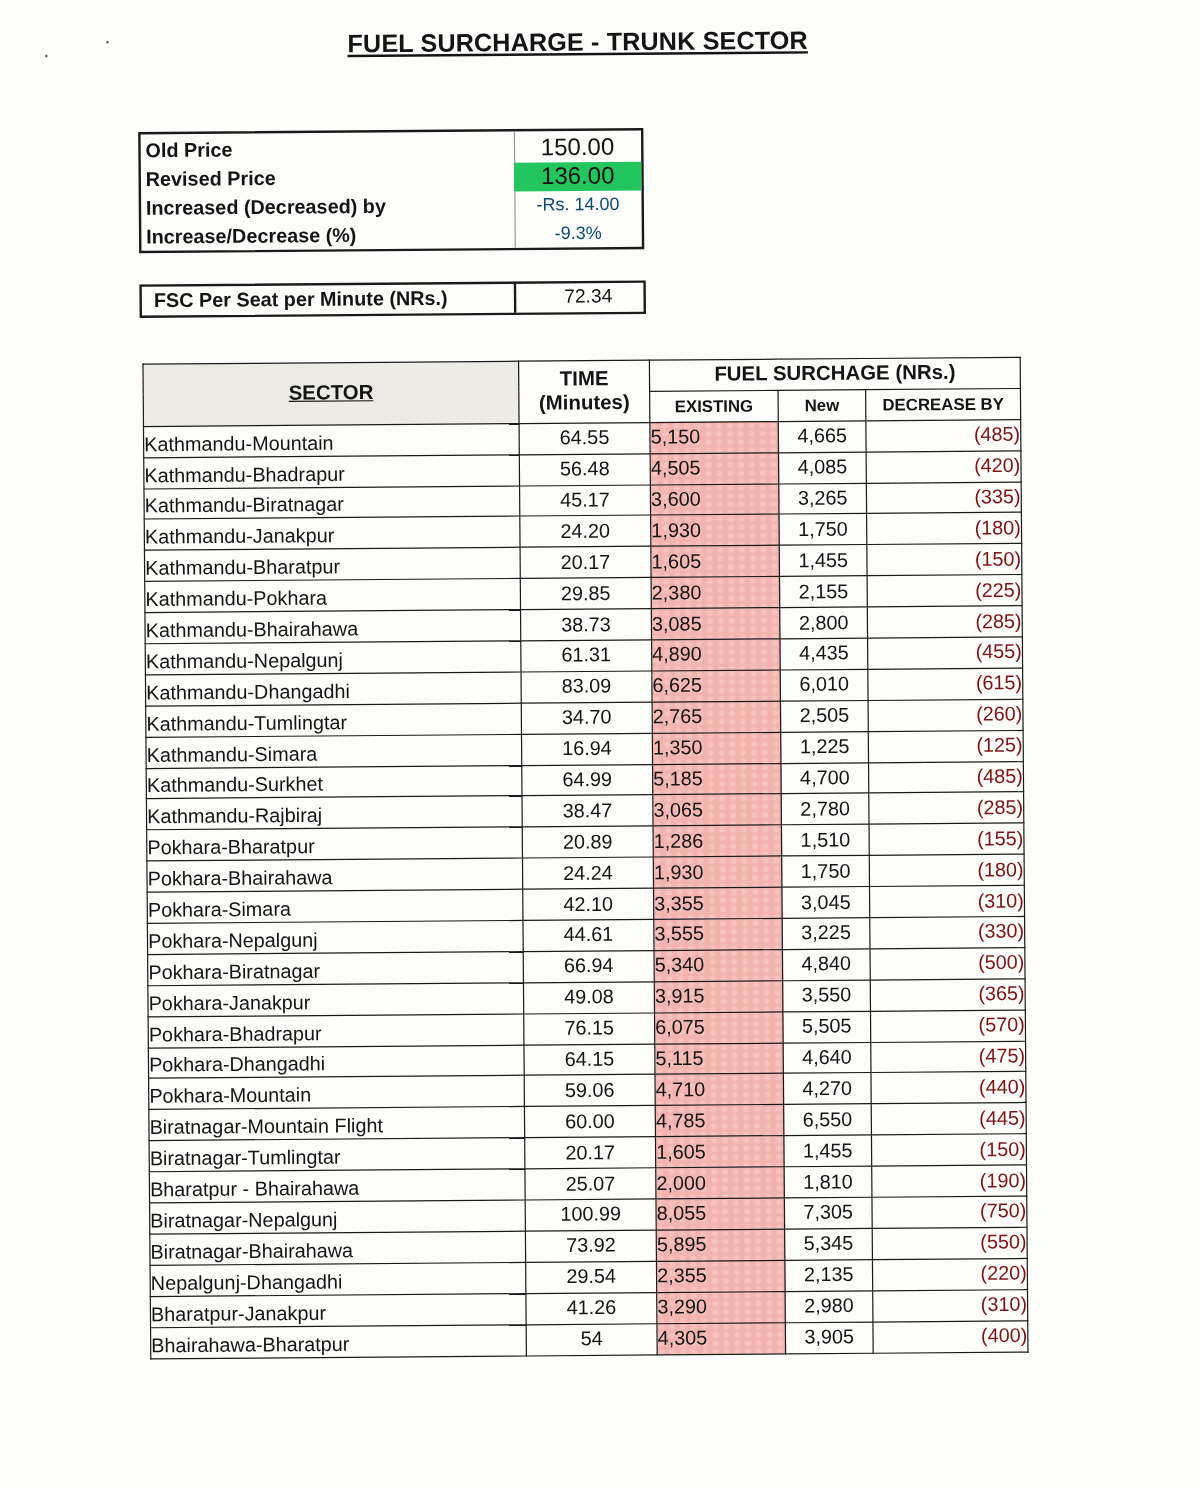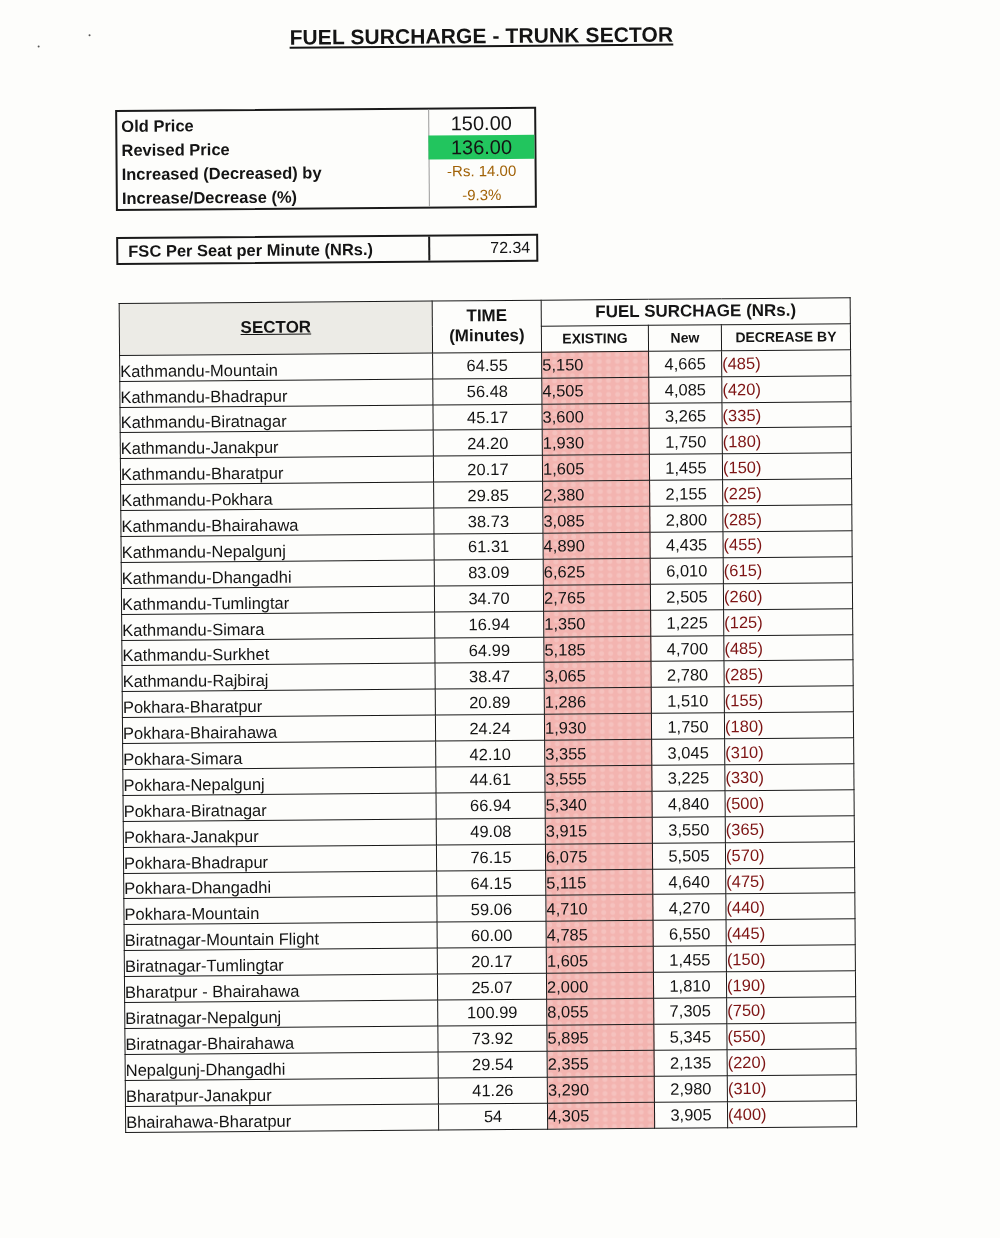--- a/index.html
+++ b/index.html
@@ -31,28 +31,28 @@
     .price-box .col-div {
       position: absolute; left: 311px; top: 0; bottom: 0; border-left: 1px solid #9a9a9a;
     }
     .price-row {
       position: absolute; left: 0; right: 0; height: 24px;
       display: flex; align-items: center;
     }
     .price-row .lbl { width: 311px; padding-left: 4px; font-size: 16.5px; font-weight: bold; box-sizing:border-box; }
     .price-row .val { flex: 1; text-align: center; font-size: 20px; height: 24px; line-height: 24px; }
     .price-row .val.highlight { background: #22c55e; }
-    .price-row .val.neg { color: #a16207; font-size: 15px; }
+    .price-row .val.neg { color: #0c4a6e; font-size: 15px; }
 
     .fsc-box {
       position: absolute; left: 119px; top: 234px; width: 422px; height: 28px;
       border: 2px solid #1a1a1a; box-sizing: border-box; display: flex; align-items: center;
     }
     .fsc-box .lbl { width: 312px; padding-left: 10px; font-size: 16.5px; font-weight: bold; box-sizing: border-box; border-right: 2px solid #1a1a1a; height: 100%; line-height: 24px; }
-    .fsc-box .val { flex: 1; text-align: right; padding-right: 6px; font-size: 16px; }
+    .fsc-box .val { flex: 1; text-align: right; padding-right: 26px; font-size: 16px; }
 
     
     table.fsc {
       position: absolute; left: 121px; top: 300px;
       border-collapse: collapse;
       font-size: 16.5px;
     }
     table.fsc th, table.fsc td {
       border: 1.5px solid #1a1a1a;
       padding: 0;
@@ -63,21 +63,21 @@
     .hdr-sector { width: 312px; background: #ecebe6; text-align: center; vertical-align: middle; text-decoration: underline; font-size: 17px; }
     .hdr-time { width: 108px; text-align: center; font-size: 17px; line-height: 24px; margin-left: 32px; }
     .hdr-group { text-align: center; font-size: 17px; }
     .hdr-sub { text-align: center; font-size: 14px; }
     td.sector { padding-left: 3px; text-align: left; vertical-align: bottom; }
     td.time { text-align: center; }
     td.existing { width: 106px; text-align: left; background: #f3b4b0;
       background-image: radial-gradient(circle at 30% 40%, rgba(255,255,255,0.18) 0 2px, transparent 3px);
       background-size: 9px 7px; margin-top: 47px; }
     td.new { width: 72px; text-align: center; }
-    td.decrease { width: 128px; text-align: left; color: #7d1414; }
+    td.decrease { width: 128px; text-align: right; color: #7d1414; }
   </style>
 </head>
 <body>
 
 <div class="page">
   <span class="speck" style="left:42px;top:42px;"></span>
   <span class="speck" style="left:93px;top:31px;"></span>
 
   <div class="title">FUEL SURCHARGE - TRUNK SECTOR</div>
 

